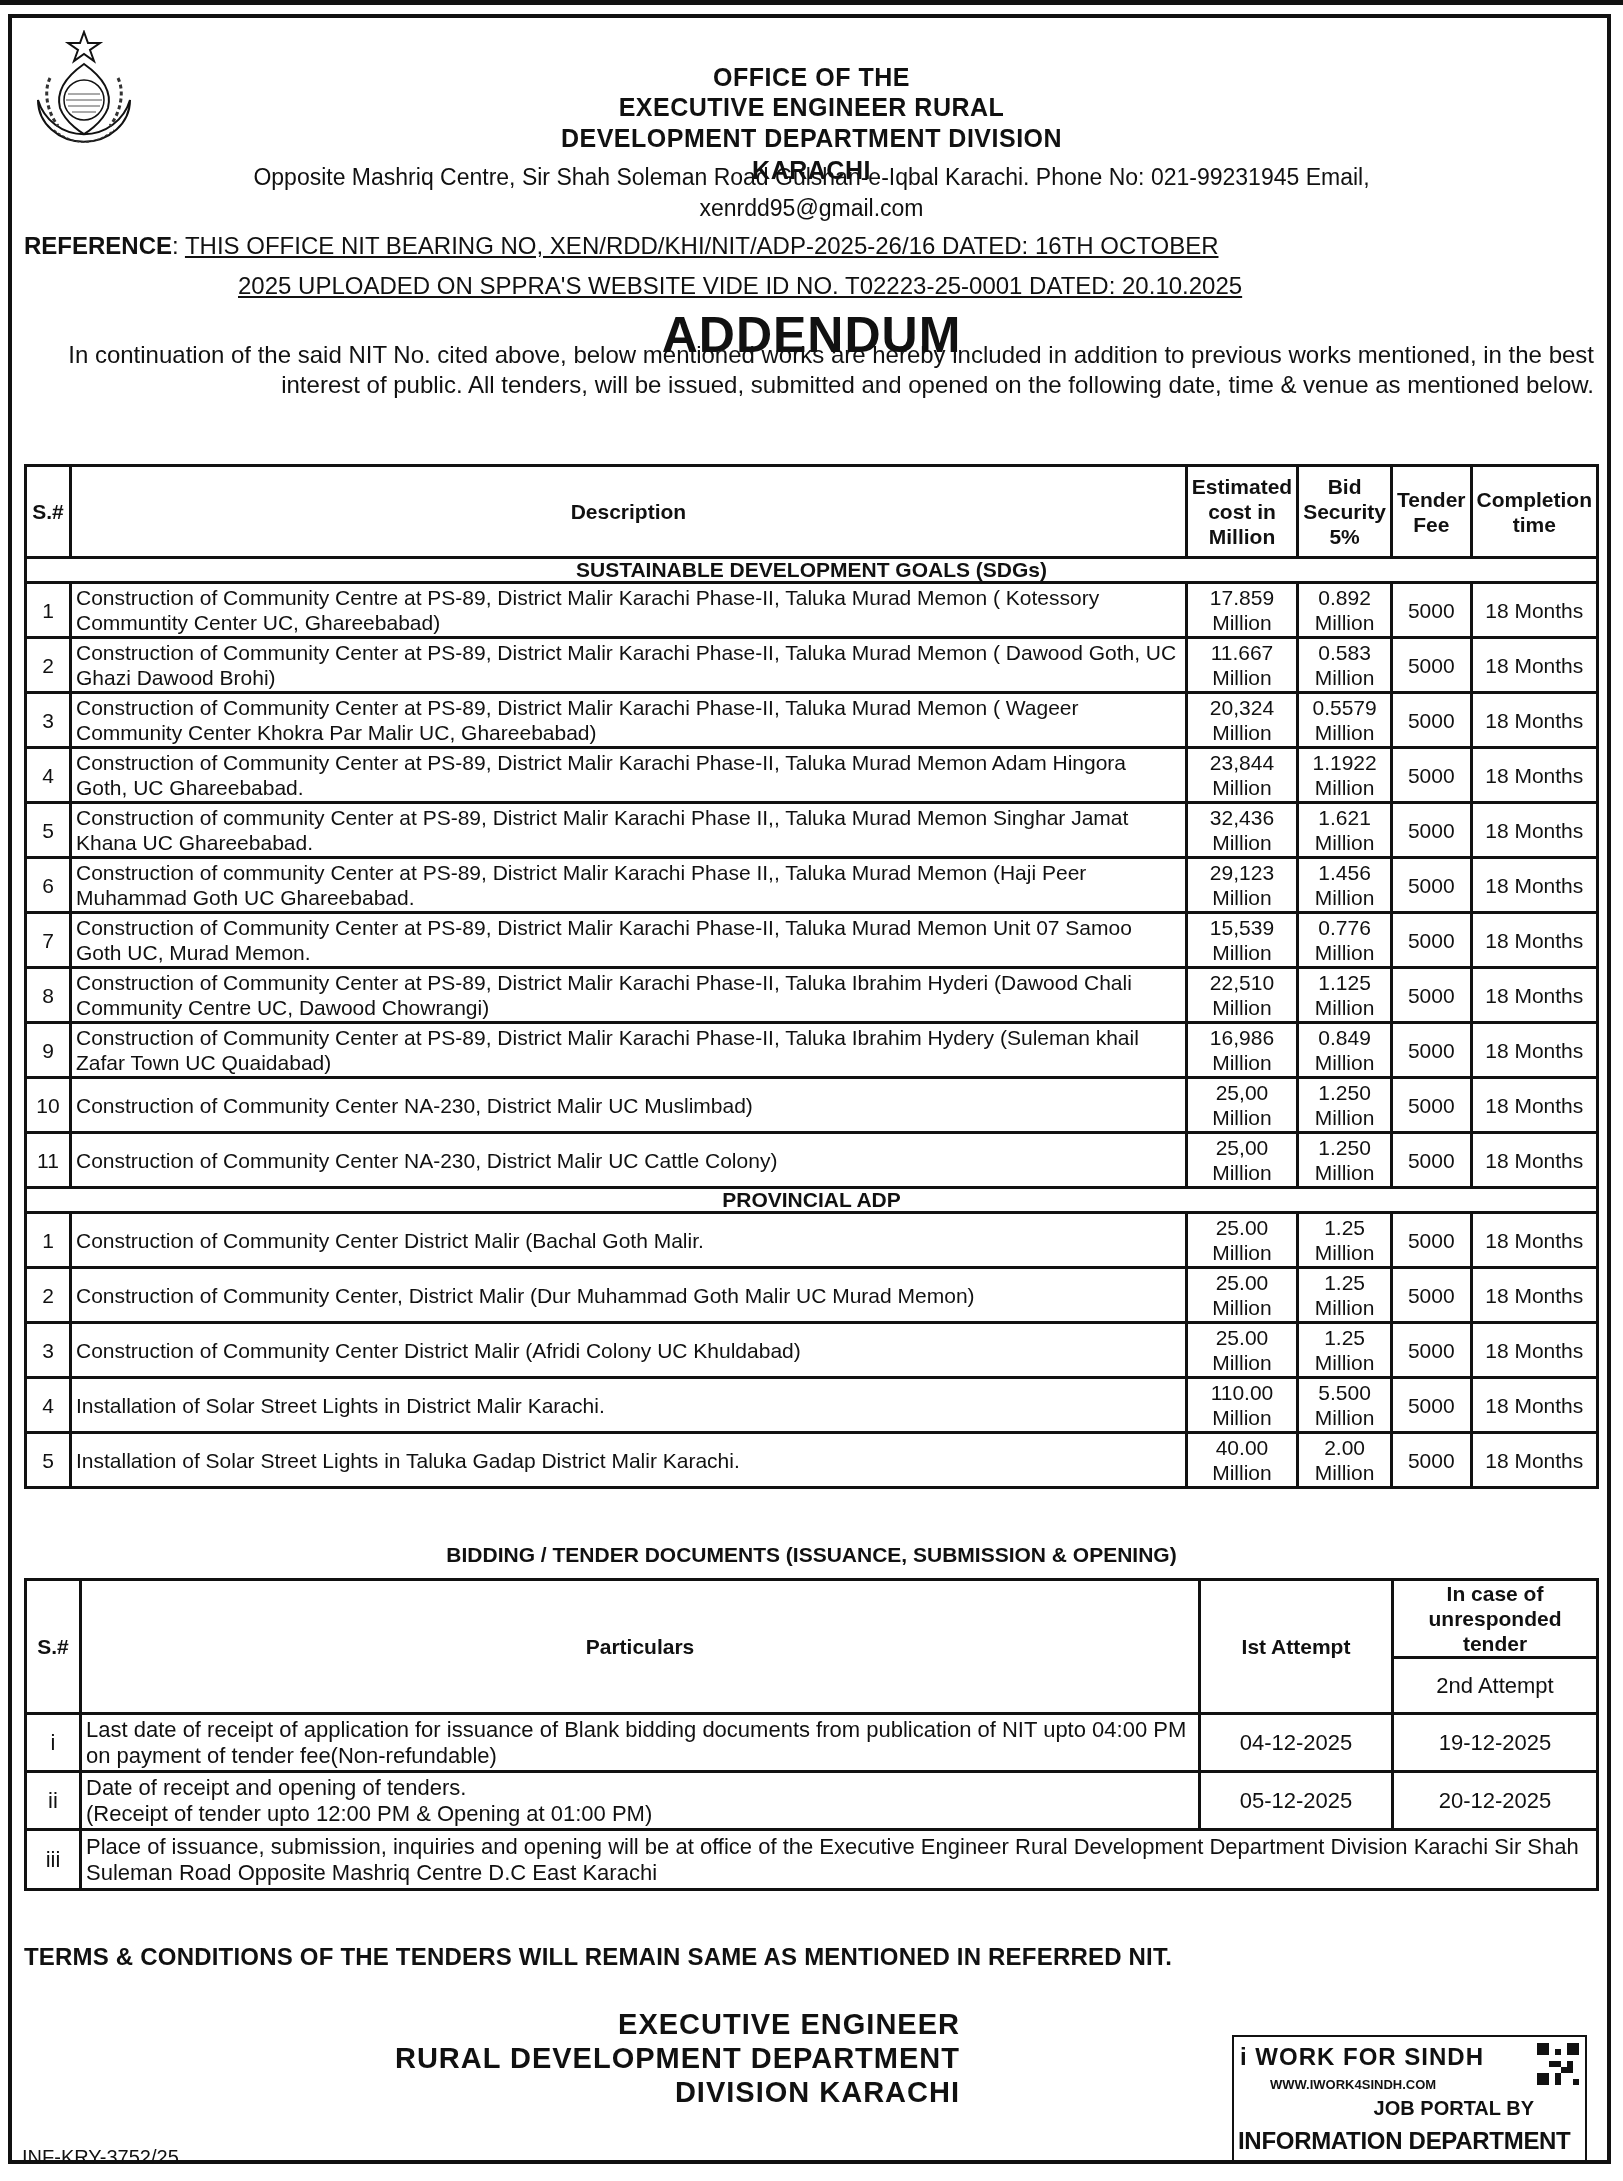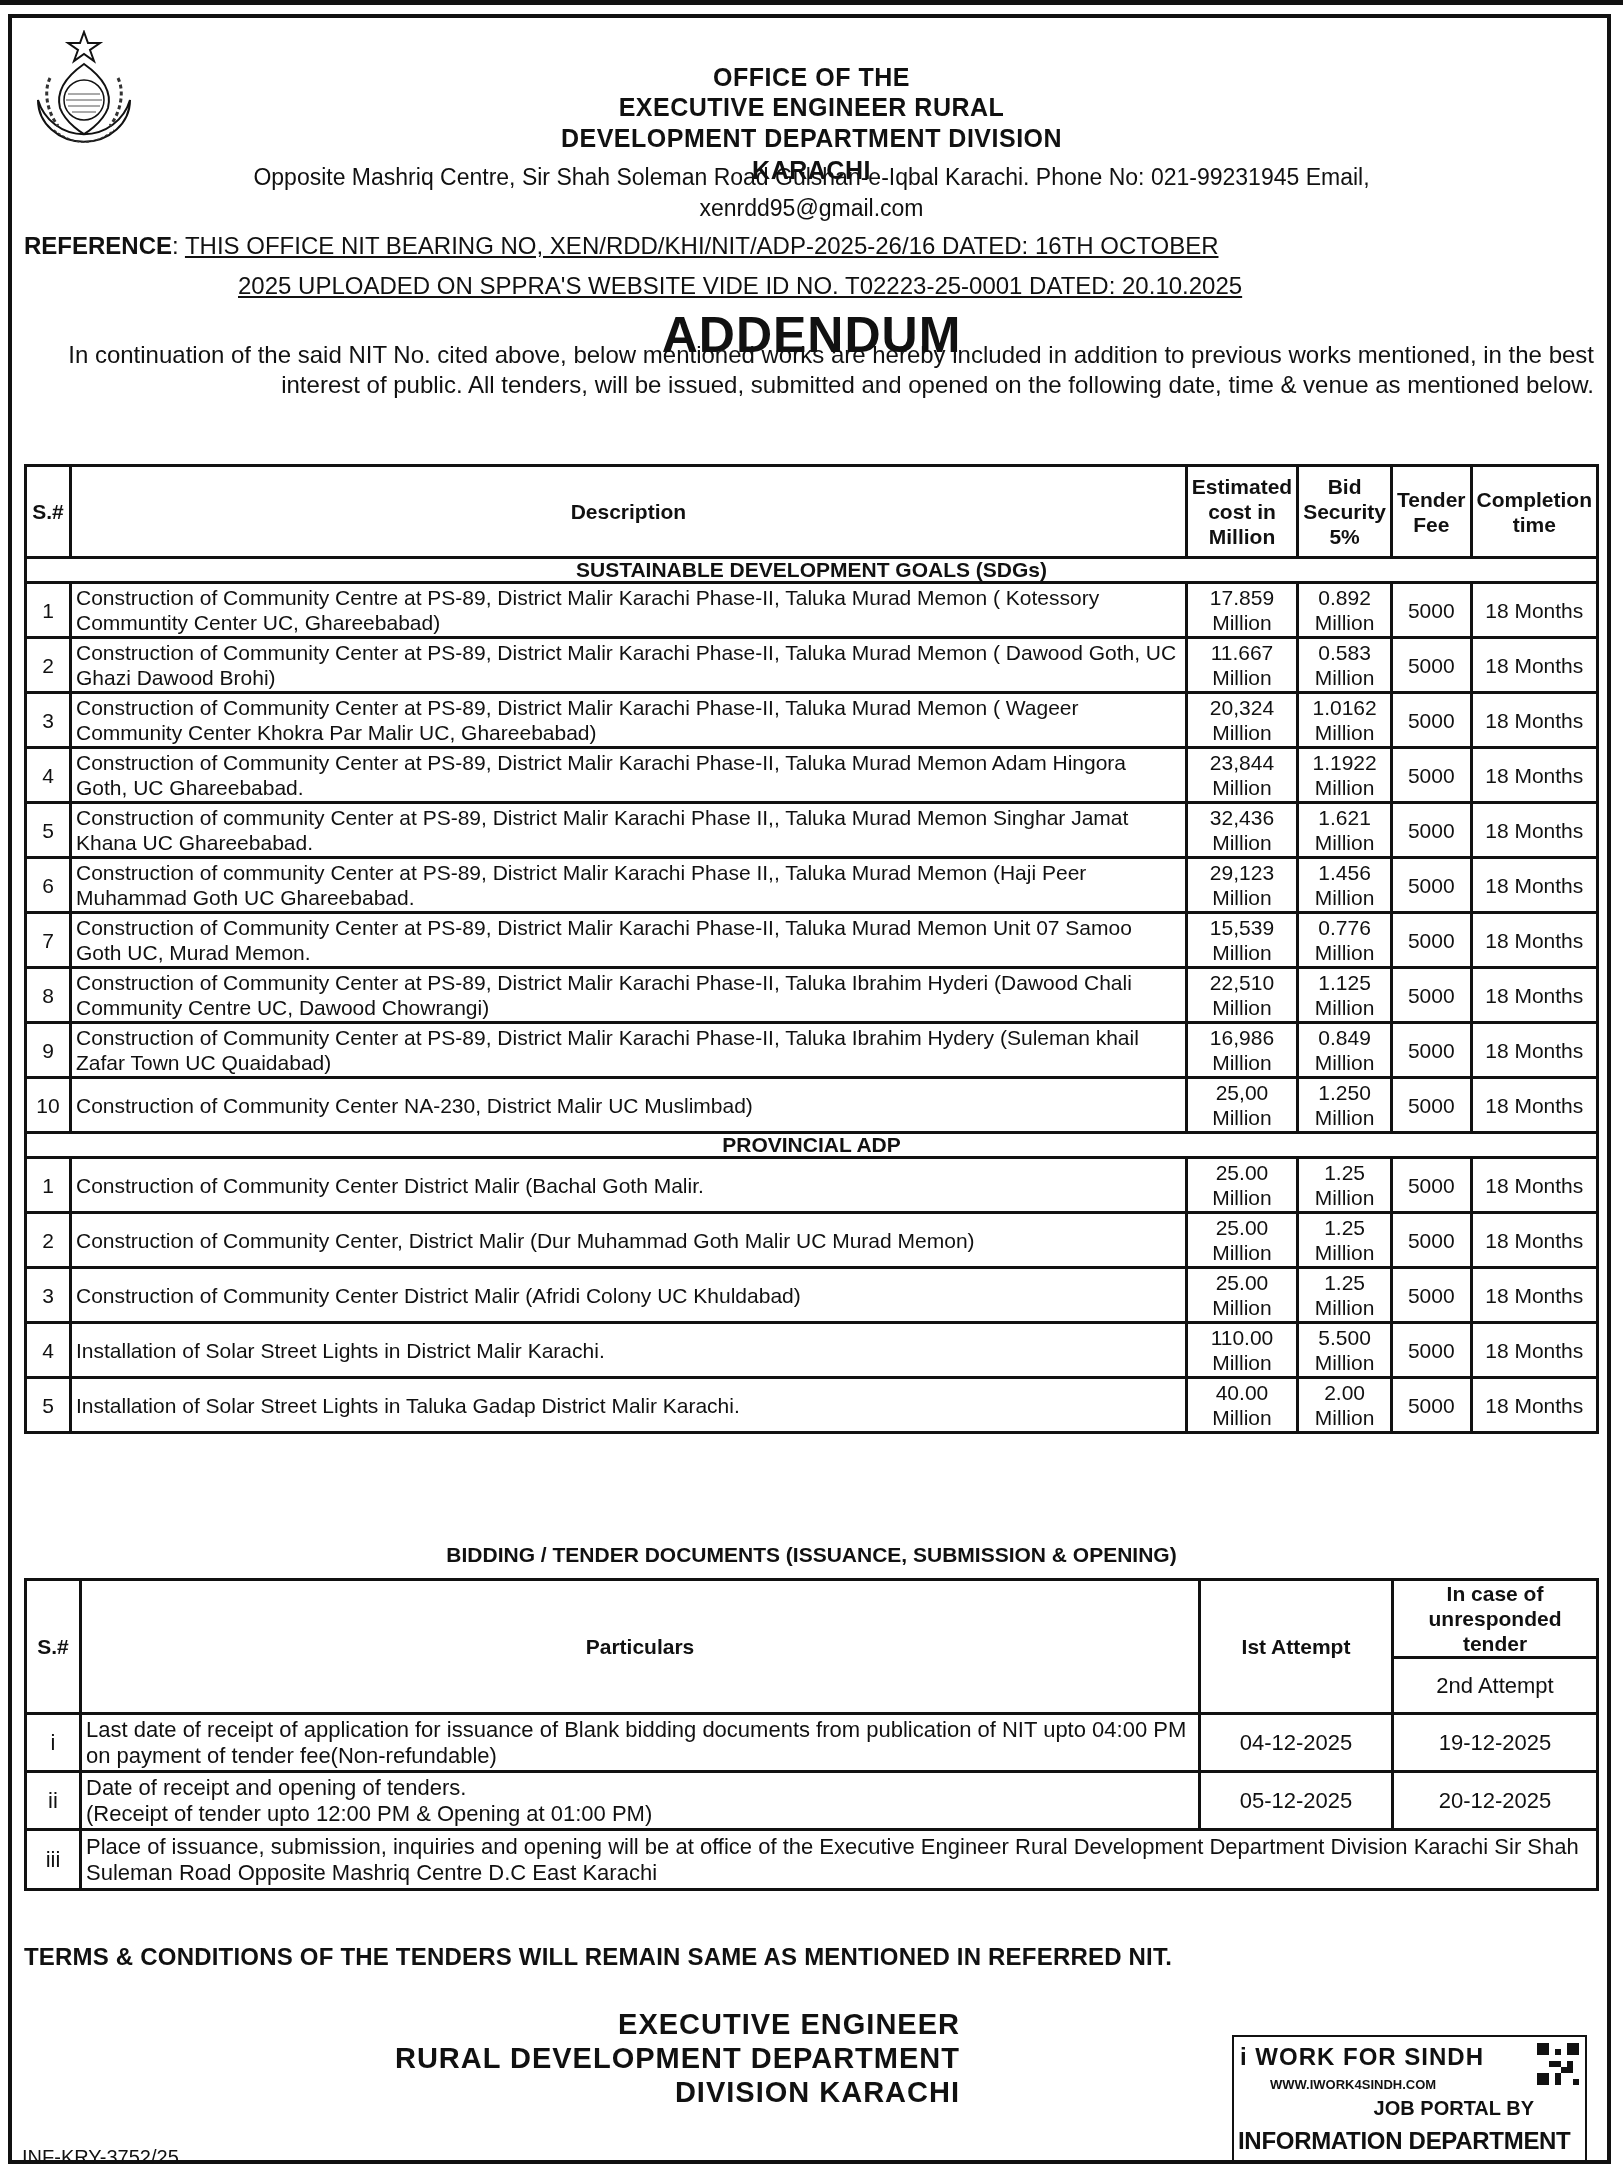--- a/index.html
+++ b/index.html
@@ -104,21 +104,21 @@
         <td class="desc">Construction of Community Center at PS-89, District Malir Karachi Phase-II, Taluka Murad Memon ( Dawood Goth, UC Ghazi Dawood Brohi)</td>
         <td class="c">11.667 Million</td>
         <td class="c">0.583 Million</td>
         <td class="c">5000</td>
         <td class="c">18 Months</td>
       </tr>
       <tr class="row">
         <td class="sn">3</td>
         <td class="desc">Construction of Community Center at PS-89, District Malir Karachi Phase-II, Taluka Murad Memon ( Wageer Community Center Khokra Par Malir UC, Ghareebabad)</td>
         <td class="c">20,324 Million</td>
-        <td class="c">1.0162 Million</td>
+        <td class="c">0.5579 Million</td>
         <td class="c">5000</td>
         <td class="c">18 Months</td>
       </tr>
       <tr class="row">
         <td class="sn">4</td>
         <td class="desc">Construction of Community Center at PS-89, District Malir Karachi Phase-II, Taluka Murad Memon Adam Hingora Goth, UC Ghareebabad.</td>
         <td class="c">23,844 Million</td>
         <td class="c">1.1922 Million</td>
         <td class="c">5000</td>
         <td class="c">18 Months</td>
@@ -159,20 +159,28 @@
         <td class="sn">9</td>
         <td class="desc">Construction of Community Center at PS-89, District Malir Karachi Phase-II, Taluka Ibrahim Hydery (Suleman khail Zafar Town UC Quaidabad)</td>
         <td class="c">16,986 Million</td>
         <td class="c">0.849 Million</td>
         <td class="c">5000</td>
         <td class="c">18 Months</td>
       </tr>
       <tr class="row">
         <td class="sn">10</td>
         <td class="desc">Construction of Community Center NA-230, District Malir UC Muslimbad)</td>
+        <td class="c">25,00 Million</td>
+        <td class="c">1.250 Million</td>
+        <td class="c">5000</td>
+        <td class="c">18 Months</td>
+      </tr>
+      <tr class="row">
+        <td class="sn">11</td>
+        <td class="desc">Construction of Community Center NA-230, District Malir UC Cattle Colony)</td>
         <td class="c">25,00 Million</td>
         <td class="c">1.250 Million</td>
         <td class="c">5000</td>
         <td class="c">18 Months</td>
       </tr>
       <tr>
         <td colspan="6" class="sec">PROVINCIAL ADP</td>
       </tr>
       <tr class="row">
         <td class="sn">1</td>

